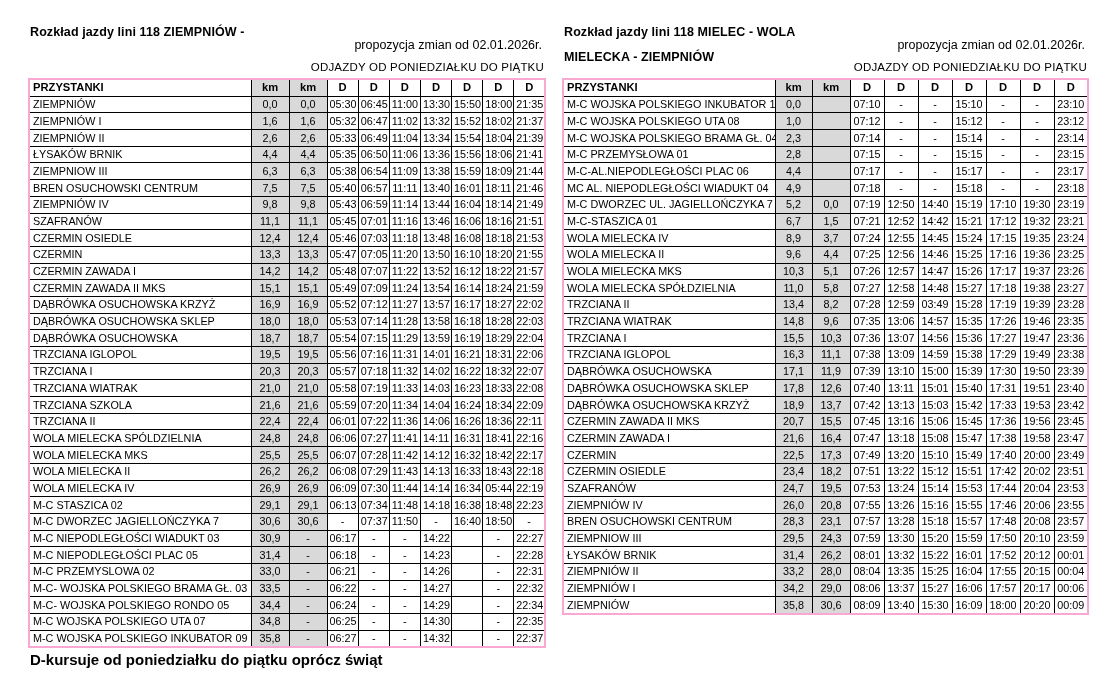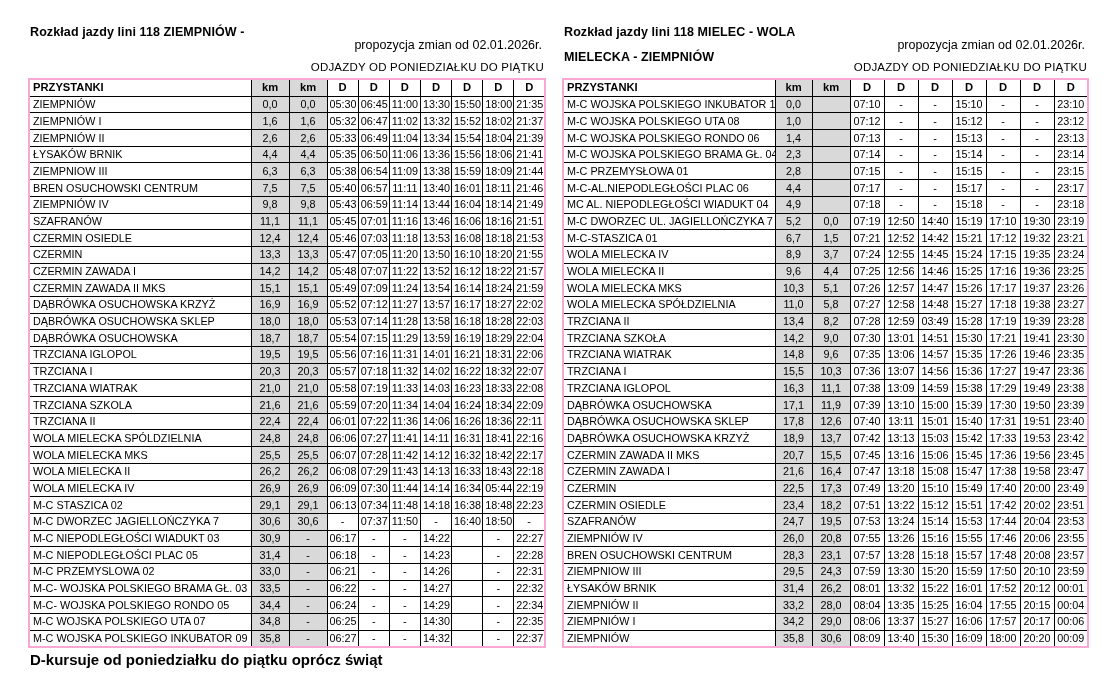--- a/index.html
+++ b/index.html
@@ -184,21 +184,21 @@
           <td class="time">18:16</td>
           <td class="time">21:51</td>
         </tr>
         <tr>
           <td class="station">CZERMIN OSIEDLE</td>
           <td class="km">12,4</td>
           <td class="km">12,4</td>
           <td class="time">05:46</td>
           <td class="time">07:03</td>
           <td class="time">11:18</td>
-          <td class="time">13:53</td>
+          <td class="time">13:48</td>
           <td class="time">16:08</td>
           <td class="time">18:18</td>
           <td class="time">21:53</td>
         </tr>
         <tr>
           <td class="station">CZERMIN</td>
           <td class="km">13,3</td>
           <td class="km">13,3</td>
           <td class="time">05:47</td>
           <td class="time">07:05</td>
@@ -543,32 +543,20 @@
           <td class="km"></td>
           <td class="time">07:12</td>
           <td class="time">-</td>
           <td class="time">-</td>
           <td class="time">15:12</td>
           <td class="time">-</td>
           <td class="time">-</td>
           <td class="time">23:12</td>
         </tr>
         <tr>
-          <td class="station">M-C WOJSKA POLSKIEGO RONDO 06</td>
-          <td class="km">1,4</td>
-          <td class="km"></td>
-          <td class="time">07:13</td>
-          <td class="time">-</td>
-          <td class="time">-</td>
-          <td class="time">15:13</td>
-          <td class="time">-</td>
-          <td class="time">-</td>
-          <td class="time">23:13</td>
-        </tr>
-        <tr>
           <td class="station">M-C WOJSKA POLSKIEGO BRAMA GŁ. 04</td>
           <td class="km">2,3</td>
           <td class="km"></td>
           <td class="time">07:14</td>
           <td class="time">-</td>
           <td class="time">-</td>
           <td class="time">15:14</td>
           <td class="time">-</td>
           <td class="time">-</td>
           <td class="time">23:14</td>
@@ -687,32 +675,20 @@
           <td class="km">8,2</td>
           <td class="time">07:28</td>
           <td class="time">12:59</td>
           <td class="time">03:49</td>
           <td class="time">15:28</td>
           <td class="time">17:19</td>
           <td class="time">19:39</td>
           <td class="time">23:28</td>
         </tr>
         <tr>
-          <td class="station">TRZCIANA SZKOŁA</td>
-          <td class="km">14,2</td>
-          <td class="km">9,0</td>
-          <td class="time">07:30</td>
-          <td class="time">13:01</td>
-          <td class="time">14:51</td>
-          <td class="time">15:30</td>
-          <td class="time">17:21</td>
-          <td class="time">19:41</td>
-          <td class="time">23:30</td>
-        </tr>
-        <tr>
           <td class="station">TRZCIANA WIATRAK</td>
           <td class="km">14,8</td>
           <td class="km">9,6</td>
           <td class="time">07:35</td>
           <td class="time">13:06</td>
           <td class="time">14:57</td>
           <td class="time">15:35</td>
           <td class="time">17:26</td>
           <td class="time">19:46</td>
           <td class="time">23:35</td>

